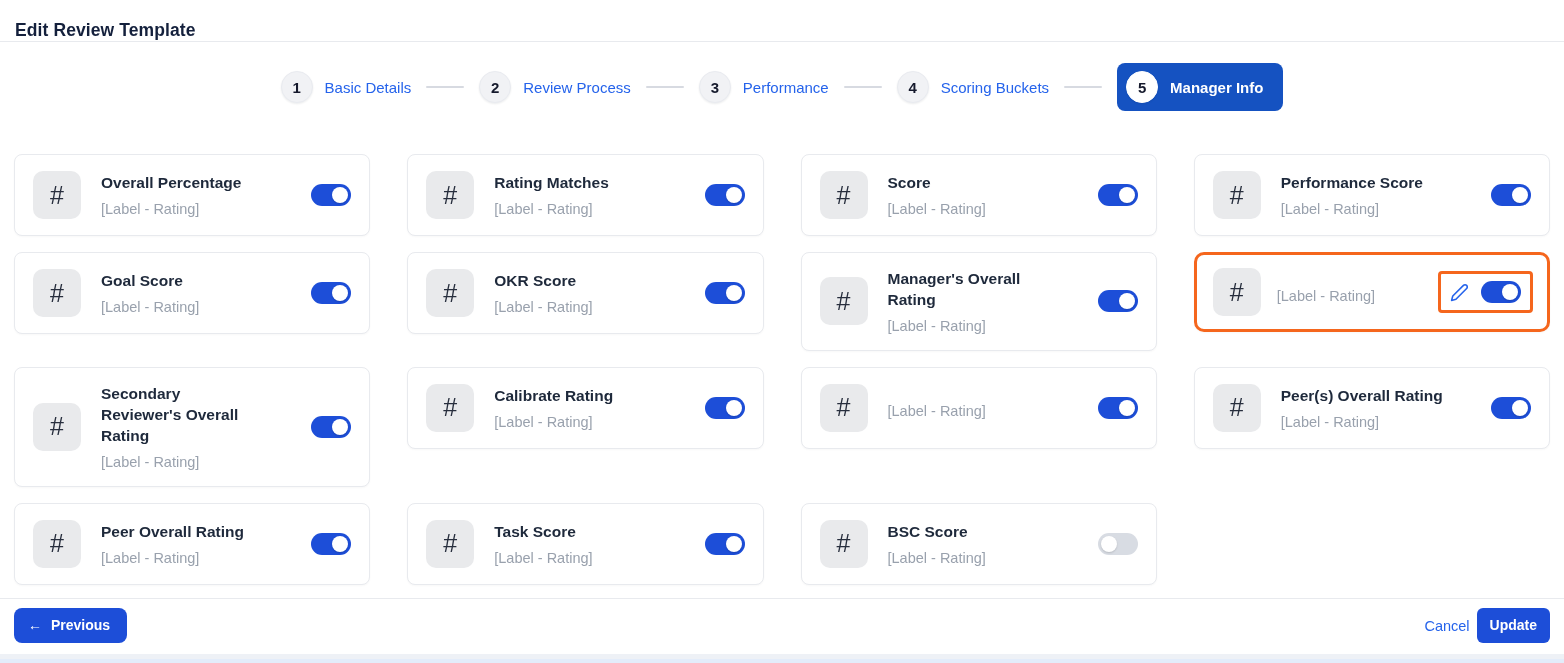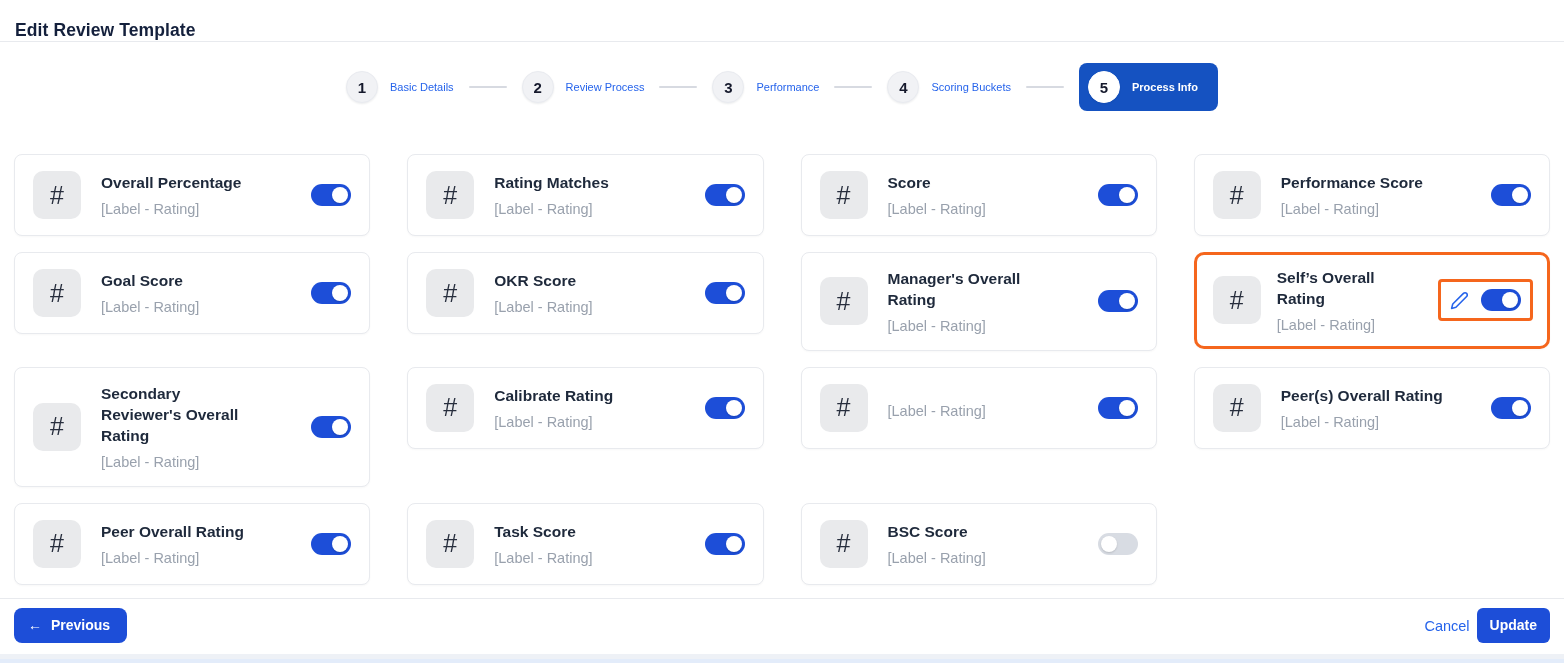--- a/index.html
+++ b/index.html
@@ -26,21 +26,21 @@
   
   .stepper { flex:0 0 auto; display:flex; align-items:center; justify-content:center; padding:21px 0 23px; }
   .step { display:flex; align-items:center; gap:12px; cursor:pointer; }
   .step-circle {
     width:32px; height:32px; border-radius:50%;
     background:#f1f2f5; border:1px solid #e9ebf0;
     box-shadow:0 1px 2px rgba(16,24,40,.08);
     display:flex; align-items:center; justify-content:center;
     font-size:15px; font-weight:700; color:#15192c;
   }
-  .step-label { font-size:11px; color:var(--link); }
+  .step-label { font-size:15px; color:var(--link); }
   .step.active { background:var(--step-active); border-radius:8px; padding:8px 20px 8px 9px; }
   .step.active .step-circle { background:#ffffff; border-color:#ffffff; }
   .step.active .step-label { color:#ffffff; font-weight:600; }
   .step-connector { width:38px; height:2px; background:#d7dae1; border-radius:2px; margin:0 15px; flex:0 0 auto; }
 
   
   .cards-area { flex:1 1 auto; padding:20px 14px 0; }
   .cards-grid {
     display:grid; grid-template-columns:repeat(4,1fr);
     column-gap:37px; row-gap:16px; align-items:start;
@@ -104,21 +104,21 @@
     <span class="step-label">Performance</span>
   </div>
 <div class="step-connector"></div>
   <div class="step">
     <div class="step-circle">4</div>
     <span class="step-label">Scoring Buckets</span>
   </div>
 <div class="step-connector"></div>
   <div class="step active">
     <div class="step-circle">5</div>
-    <span class="step-label">Process Info</span>
+    <span class="step-label">Manager Info</span>
   </div>
 </nav>
 
 <main class="cards-area">
   <div class="cards-grid" id="cards">
   <div class="card">
     <div class="hash-box">#</div>
     <div class="card-text">
       <div class="card-title">Overall Percentage</div>
       <div class="card-subtitle">[Label - Rating]</div>
@@ -212,21 +212,20 @@
 
       <div class="toggle on">
             <div class="knob"></div>
           </div>
     </div>
   </div>
 
   <div class="card highlighted">
     <div class="hash-box">#</div>
     <div class="card-text">
-      <div class="card-title">Self’s Overall Rating</div>
       <div class="card-subtitle">[Label - Rating]</div>
     </div>
     <div class="card-controls edit-box">
       <button class="pencil-btn">
         <svg width="19" height="19" viewBox="0 0 24 24" fill="none" stroke="#2563eb" stroke-width="2" stroke-linecap="round" stroke-linejoin="round">
           <path d="M17 3a2.828 2.828 0 1 1 4 4L7.5 20.5 2 22l1.5-5.5L17 3z"></path>
         </svg>
       </button>
       <div class="toggle on">
             <div class="knob"></div>

